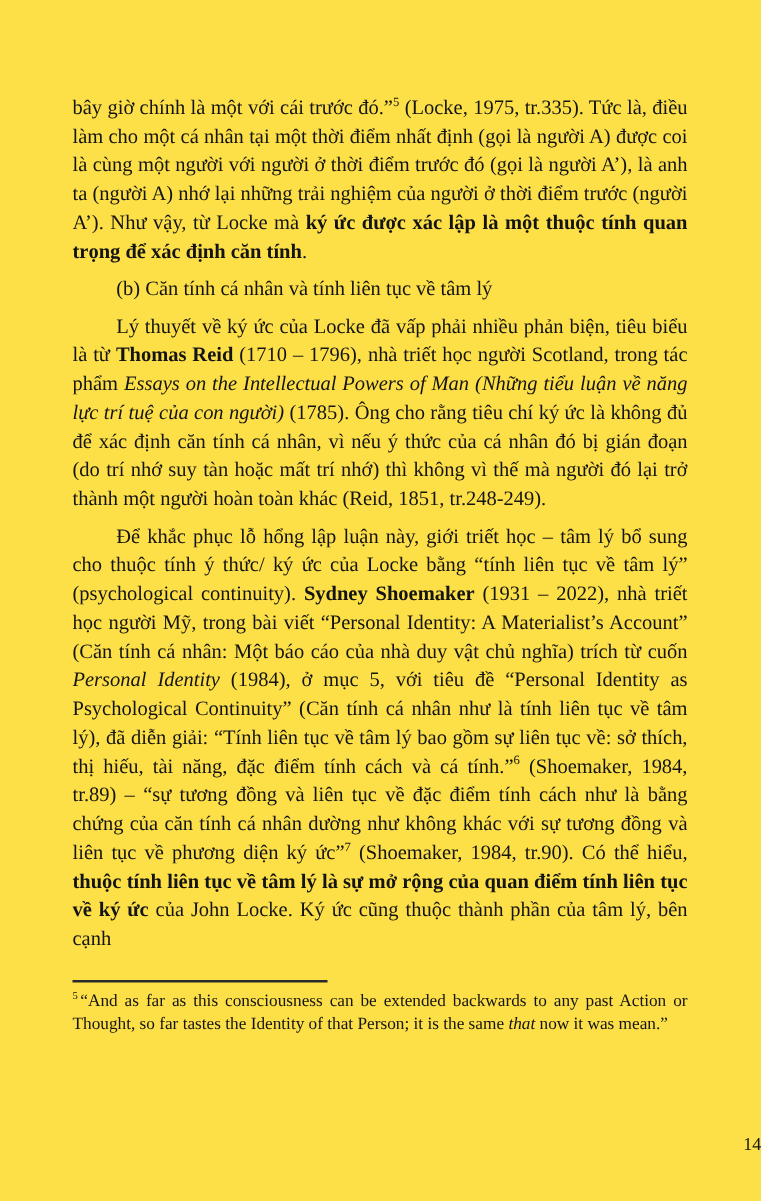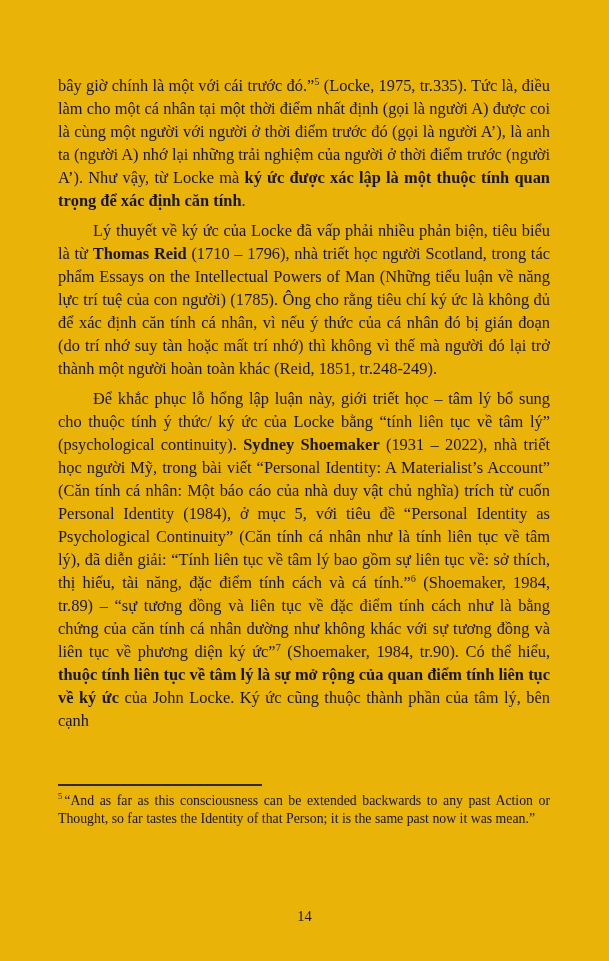--- a/index.html
+++ b/index.html
@@ -1,40 +1,40 @@
 <!DOCTYPE html>
 <html><head>
 <meta charset="utf-8">
 <style>
   html, body { margin: 0; padding: 0; background: #ffffff; }
   .page {
     position: relative;
     width: 609px;
     height: 961px;
-    background: #eab308;
+    background: #fde047;
     font-family: "Liberation Serif", "DejaVu Serif", serif;
     color: #141414;
     overflow: hidden;
   }
   .body-text {
     position: absolute;
     top: 74px;
     left: 58px;
     width: 492px;
     height: 706px;
     font-size: 16.4px;
     line-height: 23px;
     text-align: justify;
     overflow: hidden;
   }
   .para { margin: 0; }
   .para + .para { margin-top: 7px; }
   .para.indent { text-indent: 35px; }
   .b { font-weight: bold; }
-  .i { }
+  .i { font-style: italic; }
   sup.fn-ref {
     font-size: 0.62em;
     vertical-align: super;
     line-height: 0;
   }
   .footer-area {
     position: absolute;
     left: 58px;
     top: 784px;
     width: 492px;
@@ -50,36 +50,37 @@
     line-height: 18.4px;
     text-align: justify;
   }
   .footnote { margin: 0; }
   .footnote sup.fn-ref { margin-right: 2px; }
   .page-number {
     position: absolute;
     top: 908px;
     left: 0;
     width: 100%;
-    text-align: center;
+    text-align: right;
     font-size: 14.5px;
     color: #141414;
   }
 </style>
 </head>
 <body>
 
 <div class="page">
   <div class="body-text" id="body-text">
       <p class="para"><span>bây giờ chính là một với cái trước đó.”</span><sup class="fn-ref">5</sup><span> (Locke, 1975, tr.335). Tức là, điều làm cho một cá nhân tại một thời điểm nhất định (gọi là người A) được coi là cùng một người với người ở thời điểm trước đó (gọi là người A’), là anh ta (người A) nhớ lại những trải nghiệm của người ở thời điểm trước (người A’). Như vậy, từ Locke mà </span><span class="b">ký ức được xác lập là một thuộc tính quan trọng để xác định căn tính</span><span>.</span></p>
+      <p class="para indent"><span>(b) Căn tính cá nhân và tính liên tục về tâm lý</span></p>
       <p class="para indent"><span>Lý thuyết về ký ức của Locke đã vấp phải nhiều phản biện, tiêu biểu là từ </span><span class="b">Thomas Reid</span><span> (1710 – 1796), nhà triết học người Scotland, trong tác phẩm </span><span class="i">Essays on the Intellectual Powers of Man</span><span> </span><span class="i">(Những tiểu luận về năng lực trí tuệ của con người)</span><span> (1785). Ông cho rằng tiêu chí ký ức là không đủ để xác định căn tính cá nhân, vì nếu ý thức của cá nhân đó bị gián đoạn (do trí nhớ suy tàn hoặc mất trí nhớ) thì không vì thế mà người đó lại trở thành một người hoàn toàn khác (Reid, 1851, tr.248-249).</span></p>
       <p class="para indent"><span>Để khắc phục lỗ hổng lập luận này, giới triết học – tâm lý bổ sung cho thuộc tính ý thức/ ký ức của Locke bằng “tính liên tục về tâm lý” (psychological continuity). </span><span class="b">Sydney Shoemaker</span><span> (1931 – 2022), nhà triết học người Mỹ, trong bài viết “Personal Identity: A Materialist’s Account” (Căn tính cá nhân: Một báo cáo của nhà duy vật chủ nghĩa) trích từ cuốn </span><span class="i">Personal Identity</span><span> (1984), ở mục 5, với tiêu đề “Personal Identity as Psychological Continuity” (Căn tính cá nhân như là tính liên tục về tâm lý), đã diễn giải: “Tính liên tục về tâm lý bao gồm sự liên tục về: sở thích, thị hiếu, tài năng, đặc điểm tính cách và cá tính.”</span><sup class="fn-ref">6</sup><span> (Shoemaker, 1984, tr.89) – “sự tương đồng và liên tục về đặc điểm tính cách như là bằng chứng của căn tính cá nhân dường như không khác với sự tương đồng và liên tục về phương diện ký ức”</span><sup class="fn-ref">7</sup><span> (Shoemaker, 1984, tr.90). Có thể hiểu, </span><span class="b">thuộc tính liên tục về tâm lý là sự mở rộng của quan điểm tính liên tục về ký ức</span><span> của John Locke. Ký ức cũng thuộc thành phần của tâm lý, bên cạnh</span></p>
     </div>
 
   <div class="footer-area">
     <div class="footnote-divider"></div>
     <div class="footnotes" id="footnotes">
-        <p class="footnote"><sup class="fn-ref">5</sup><span>“And as far as this consciousness can be extended backwards to any past Action or Thought, so far tastes the Identity of that Person; it is the same </span><span class="i">past</span><span> now it was mean.”</span></p>
+        <p class="footnote"><sup class="fn-ref">5</sup><span>“And as far as this consciousness can be extended backwards to any past Action or Thought, so far tastes the Identity of that Person; it is the same </span><span class="i">that</span><span> now it was mean.”</span></p>
       </div>
   </div>
 
   <div class="page-number">14</div>
 </div>
 
 </body></html>

